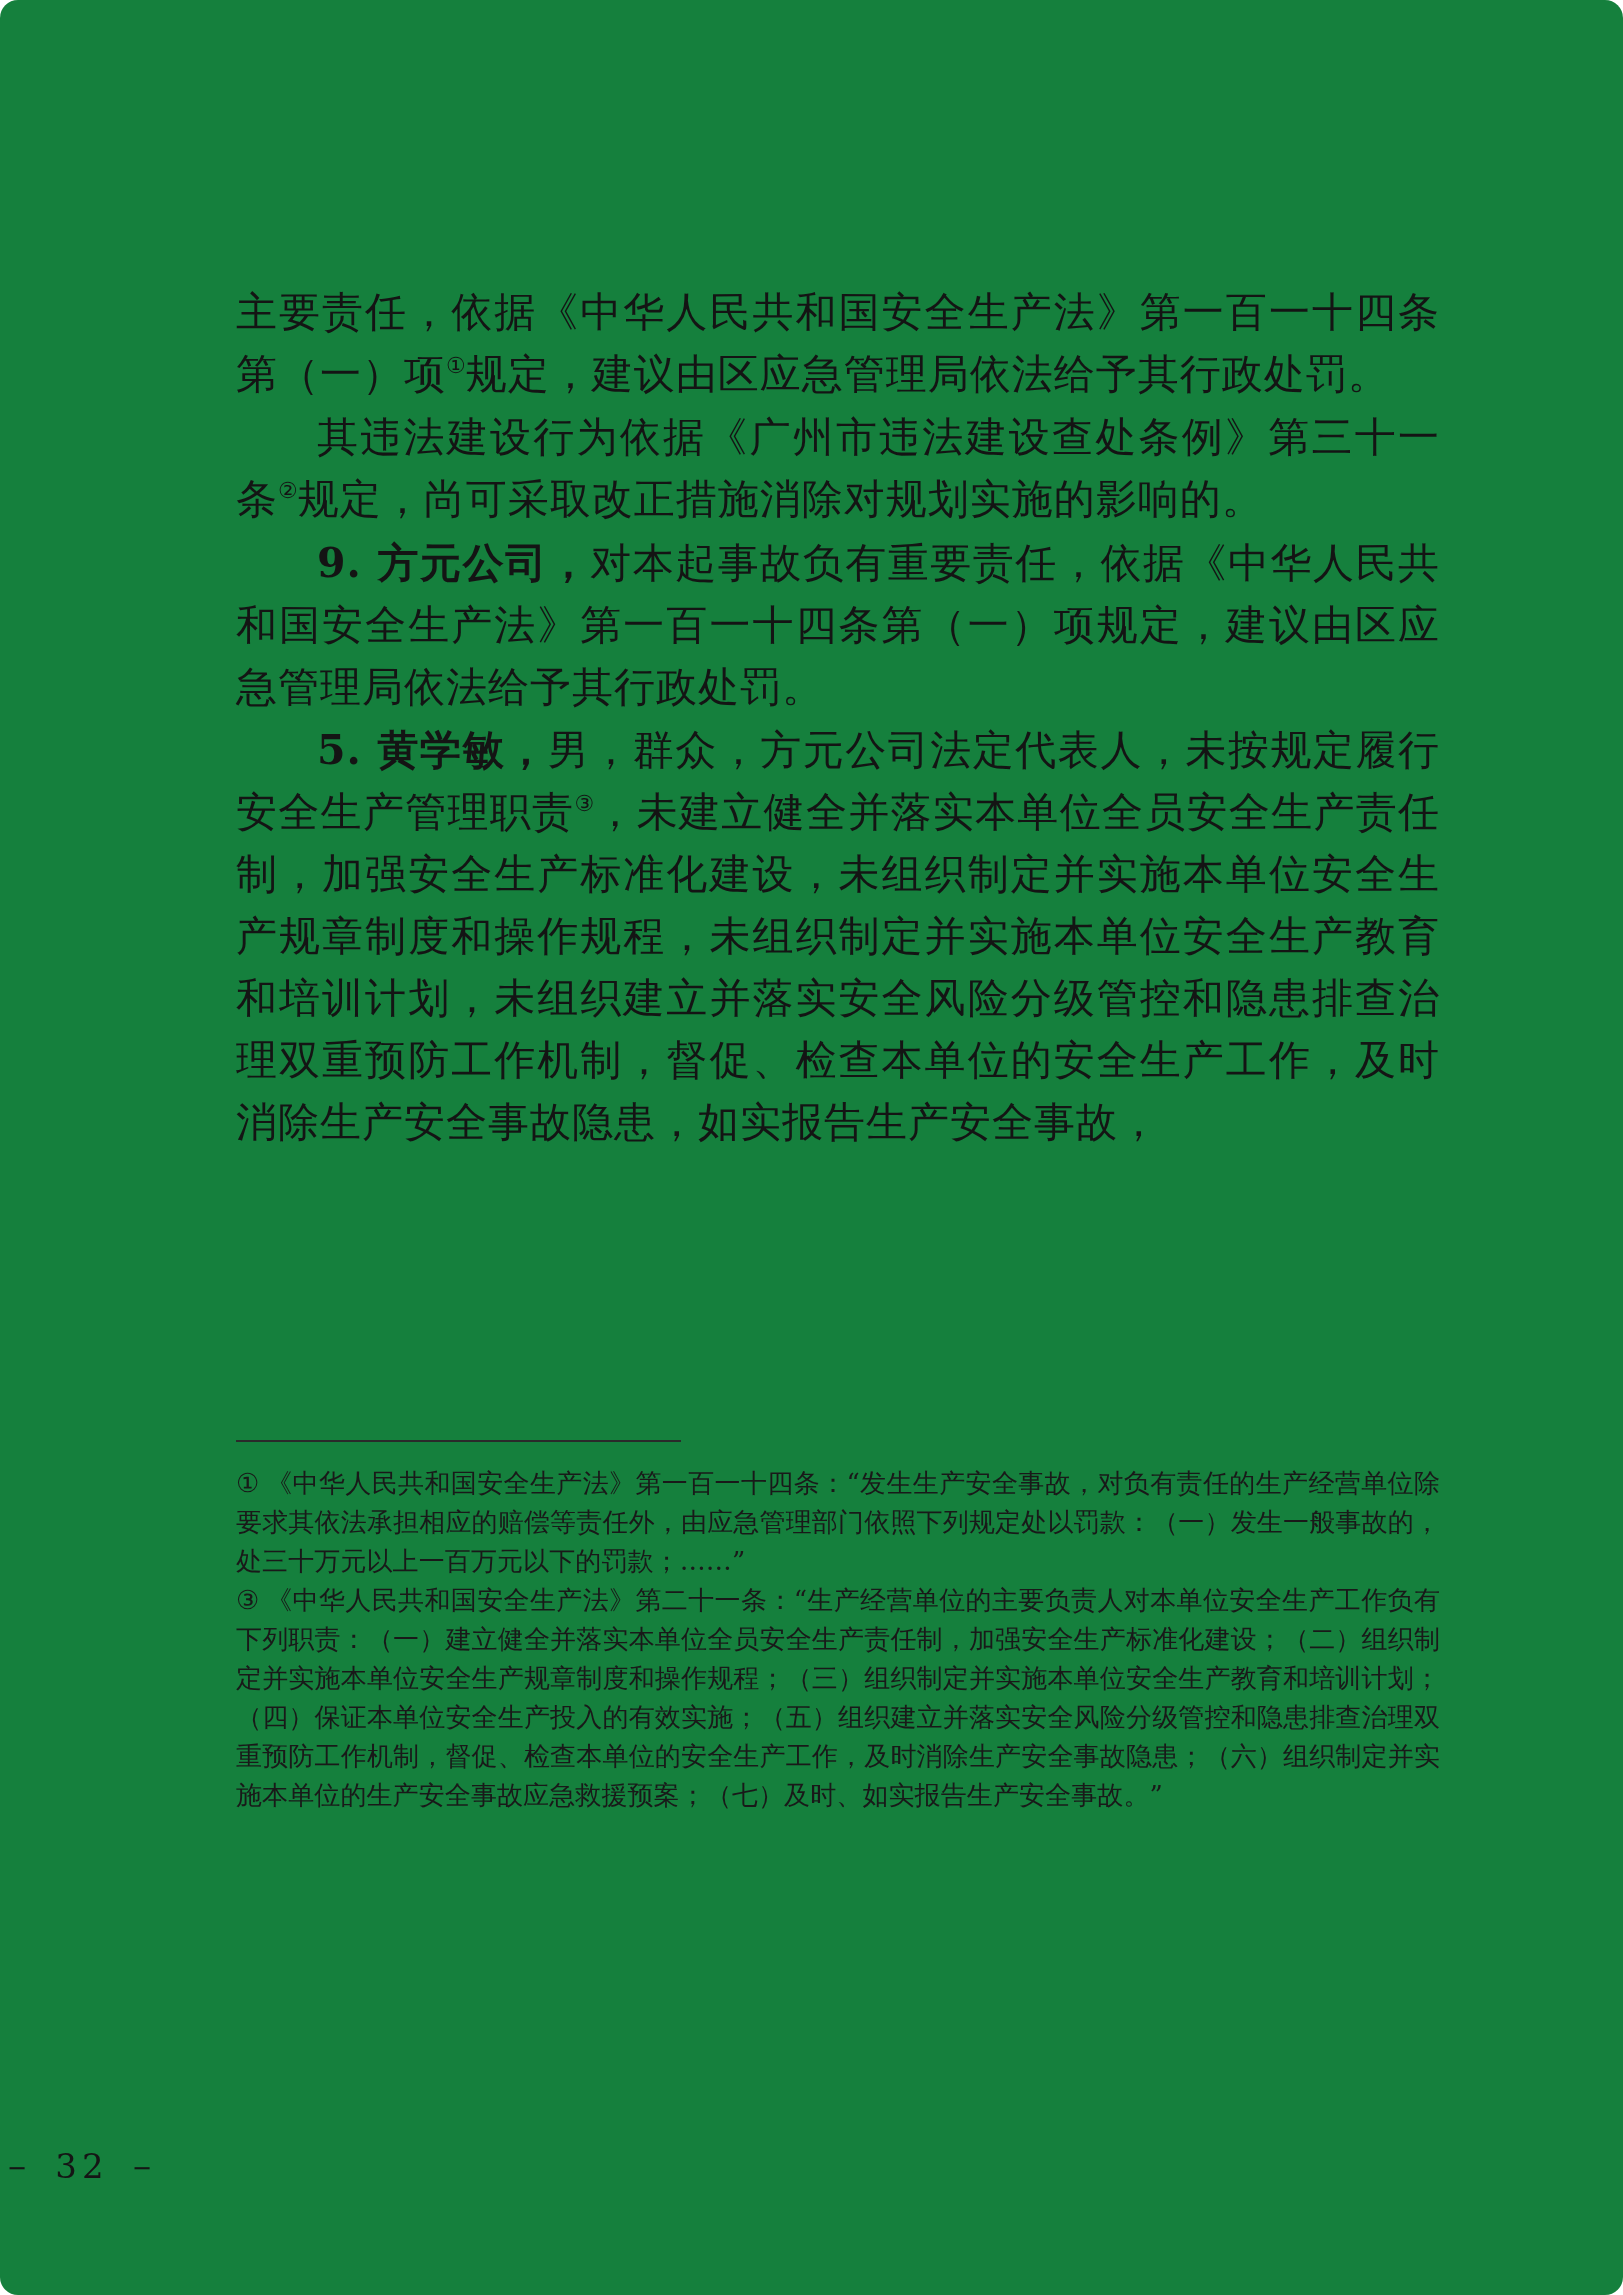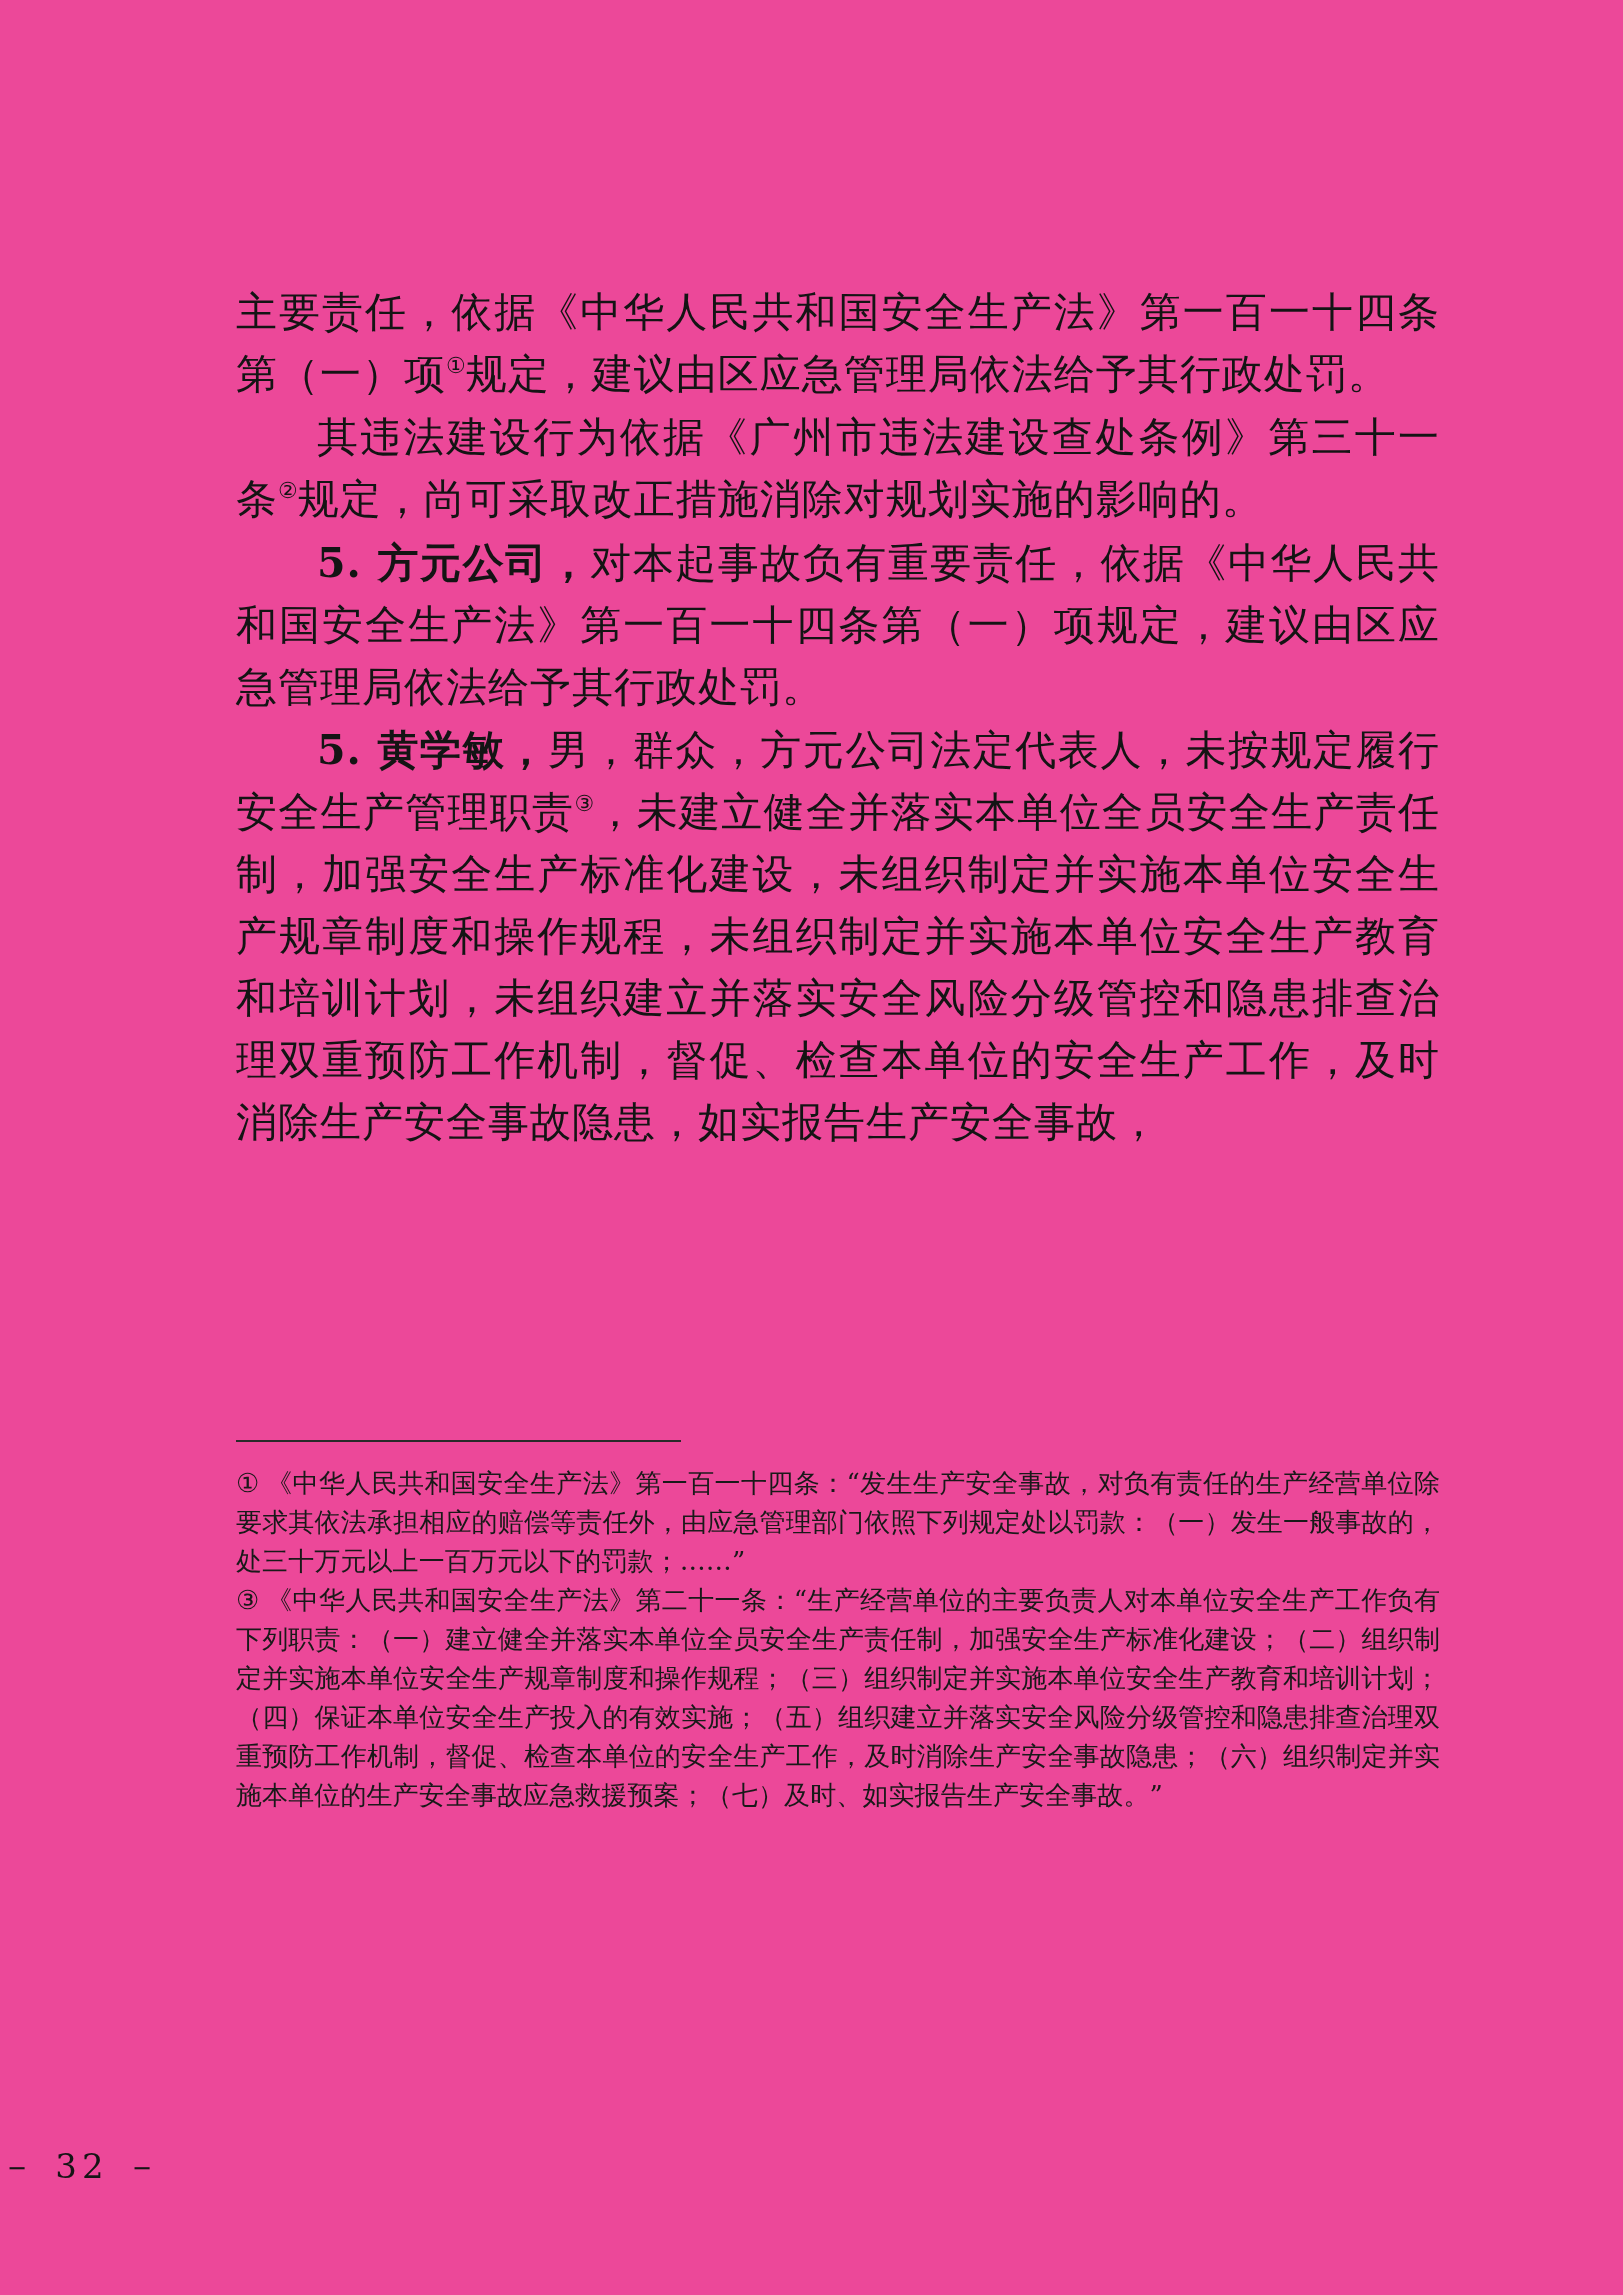--- a/index.html
+++ b/index.html
@@ -12,21 +12,22 @@
     height: 2295px;
     position: relative;
     font-family: "DejaVu Serif", "Liberation Serif", serif;
     color: #1a1a1a;
     overflow: hidden;
   }
 
   .page {
     position: absolute;
     inset: 0;
-    background: #ec4899;
+    background: #15803d;
+    border-radius: 18px;
   }
 
   
   .body-region {
     position: absolute;
     left: 236px;
     top: 281px;
     width: 1204px;
   }
 
@@ -109,21 +110,21 @@
 
     <p class="para">
       <span>主要责任，依据《中华人民共和国安全生产法》第一百一十四条第（一）项</span><sup class="fnref">①</sup><span>规定，建议由区应急管理局依法给予其行政处罚。</span>
     </p>
 
     <p class="para indent">
       <span>其违法建设行为依据《广州市违法建设查处条例》第三十一条</span><sup class="fnref">②</sup><span>规定，尚可采取改正措施消除对规划实施的影响的。</span>
     </p>
 
     <p class="para indent">
-      <span class="lead">5. 方元公司，</span><span>对本起事故负有重要责任，依据《中华人民共和国安全生产法》第一百一十四条第（一）项规定，建议由区应急管理局依法给予其行政处罚。</span>
+      <span class="lead">9. 方元公司，</span><span>对本起事故负有重要责任，依据《中华人民共和国安全生产法》第一百一十四条第（一）项规定，建议由区应急管理局依法给予其行政处罚。</span>
     </p>
 
     <p class="para indent">
       <span class="lead">5. 黄学敏，</span><span>男，群众，方元公司法定代表人，未按规定履行安全生产管理职责</span><sup class="fnref">③</sup><span>，未建立健全并落实本单位全员安全生产责任制，加强安全生产标准化建设，未组织制定并实施本单位安全生产规章制度和操作规程，未组织制定并实施本单位安全生产教育和培训计划，未组织建立并落实安全风险分级管控和隐患排查治理双重预防工作机制，督促、检查本单位的安全生产工作，及时消除生产安全事故隐患，如实报告生产安全事故，</span>
     </p>
 
   </div>
 
   <div class="footnote-region">
 

